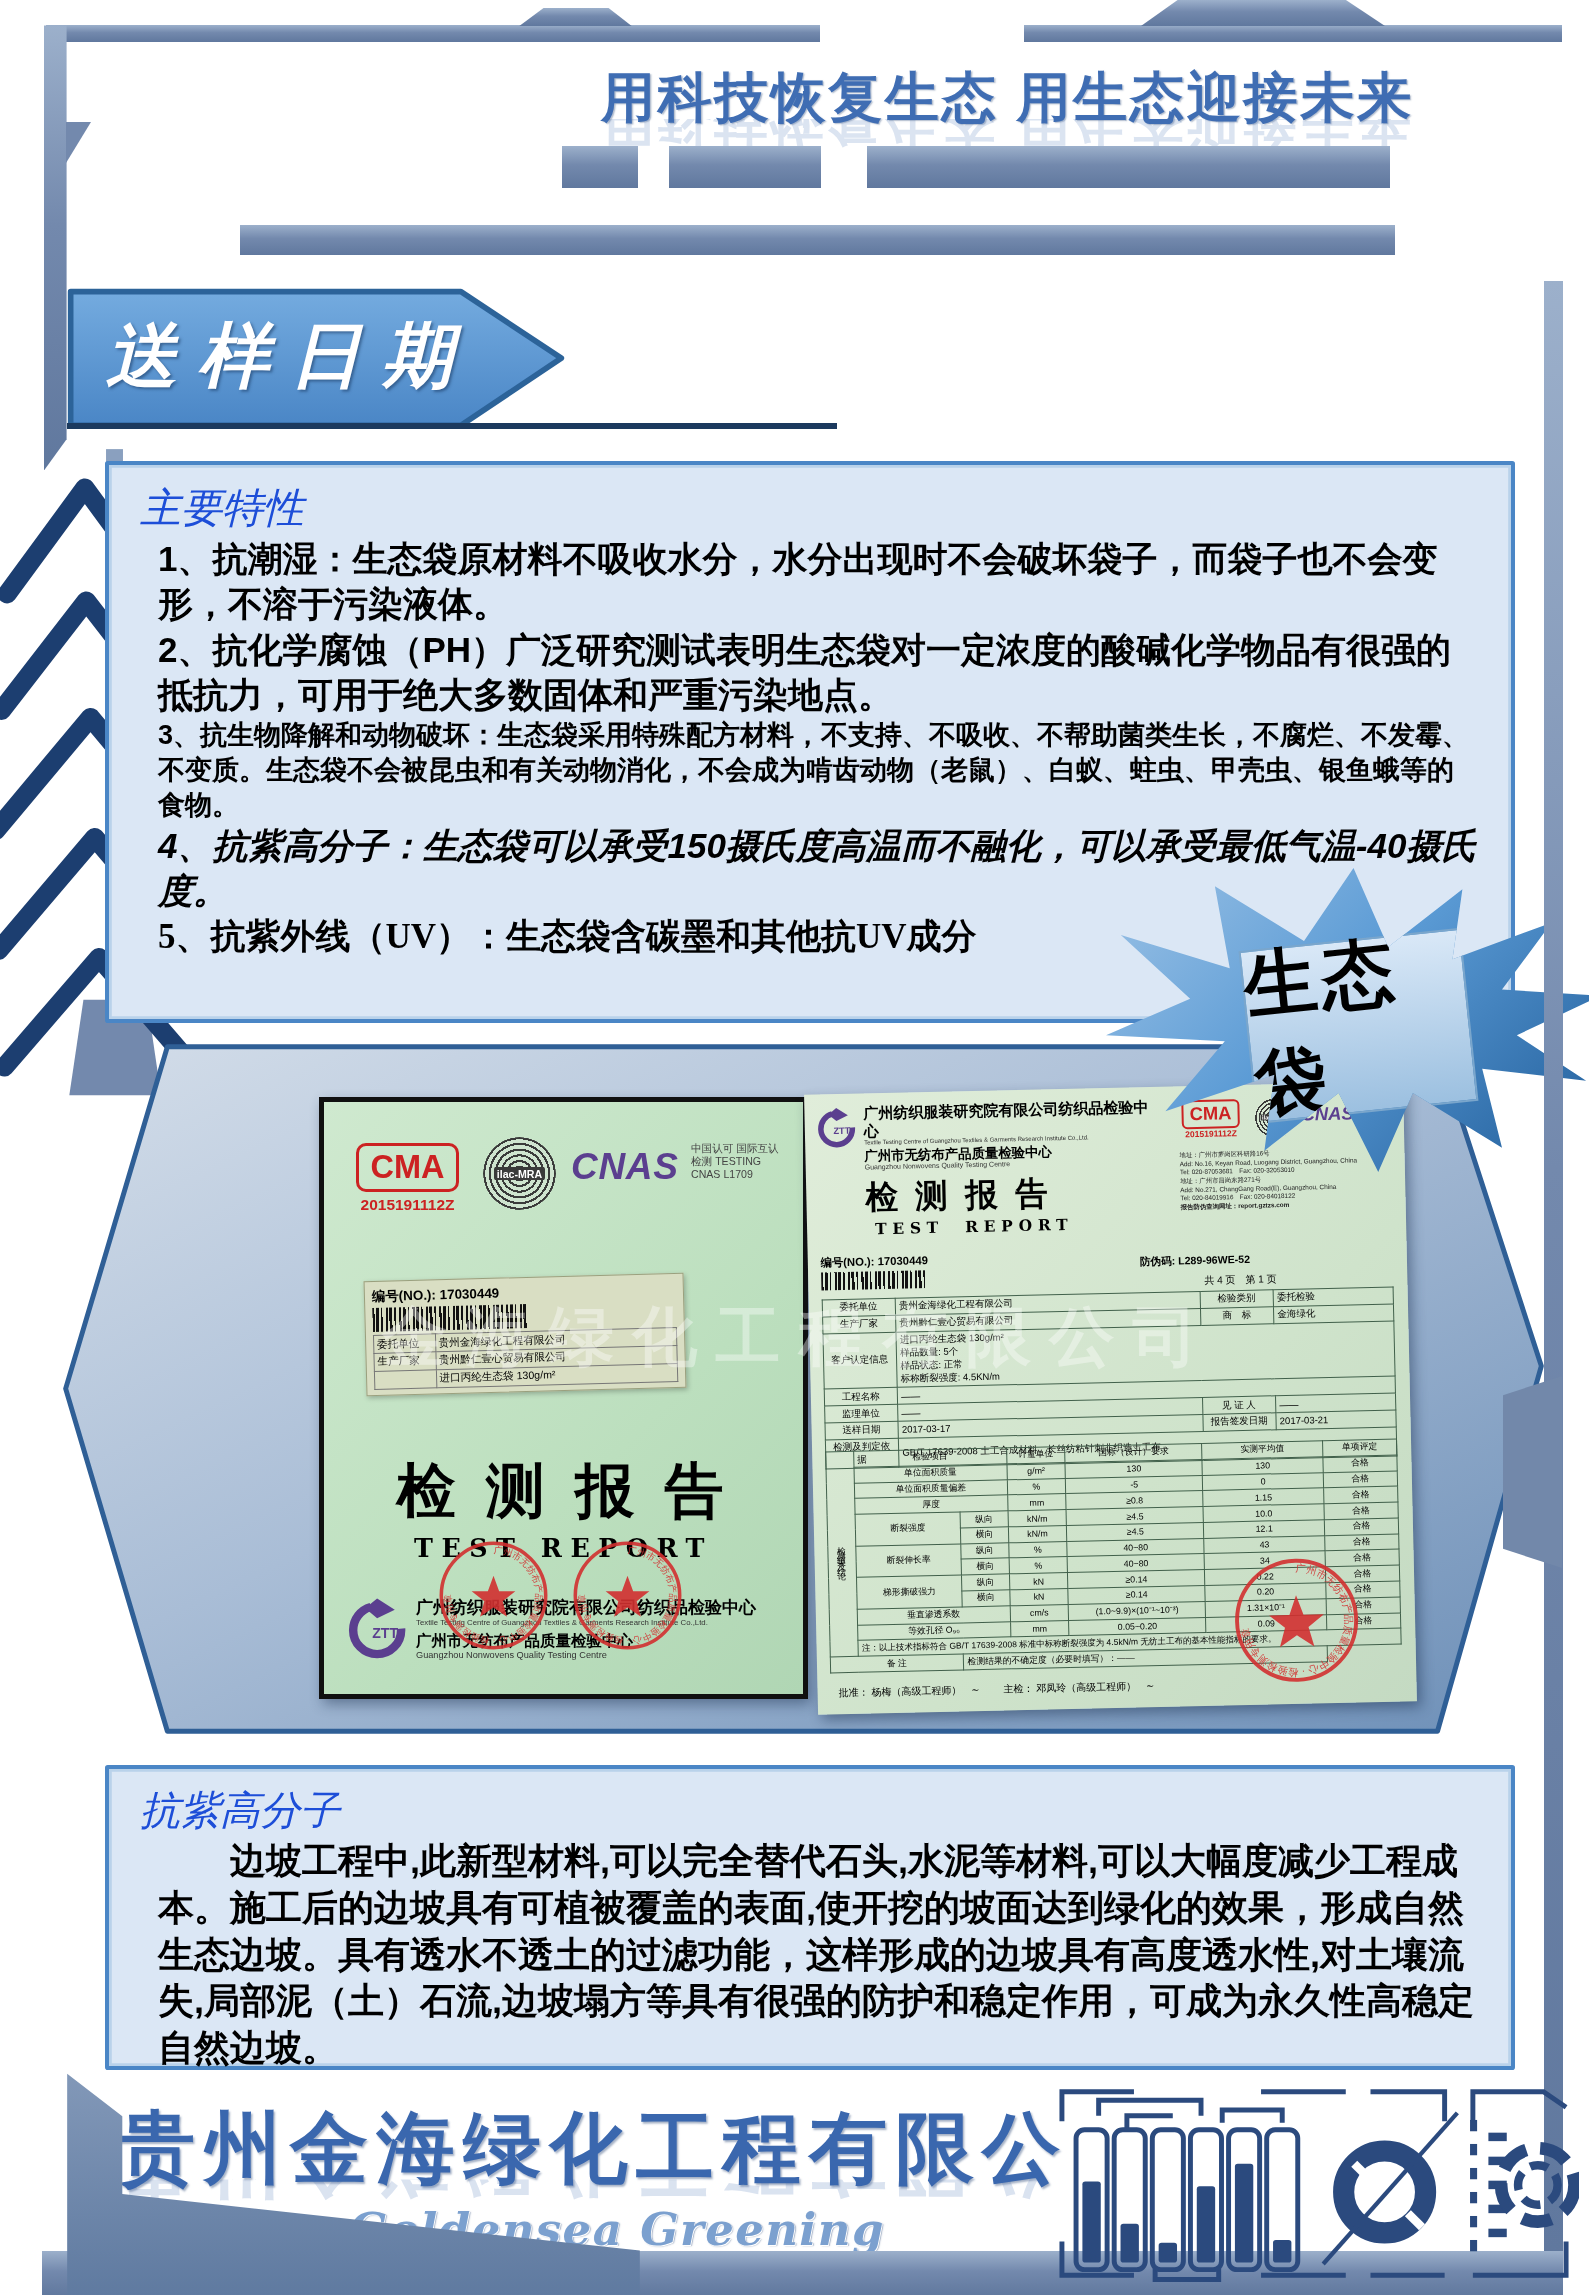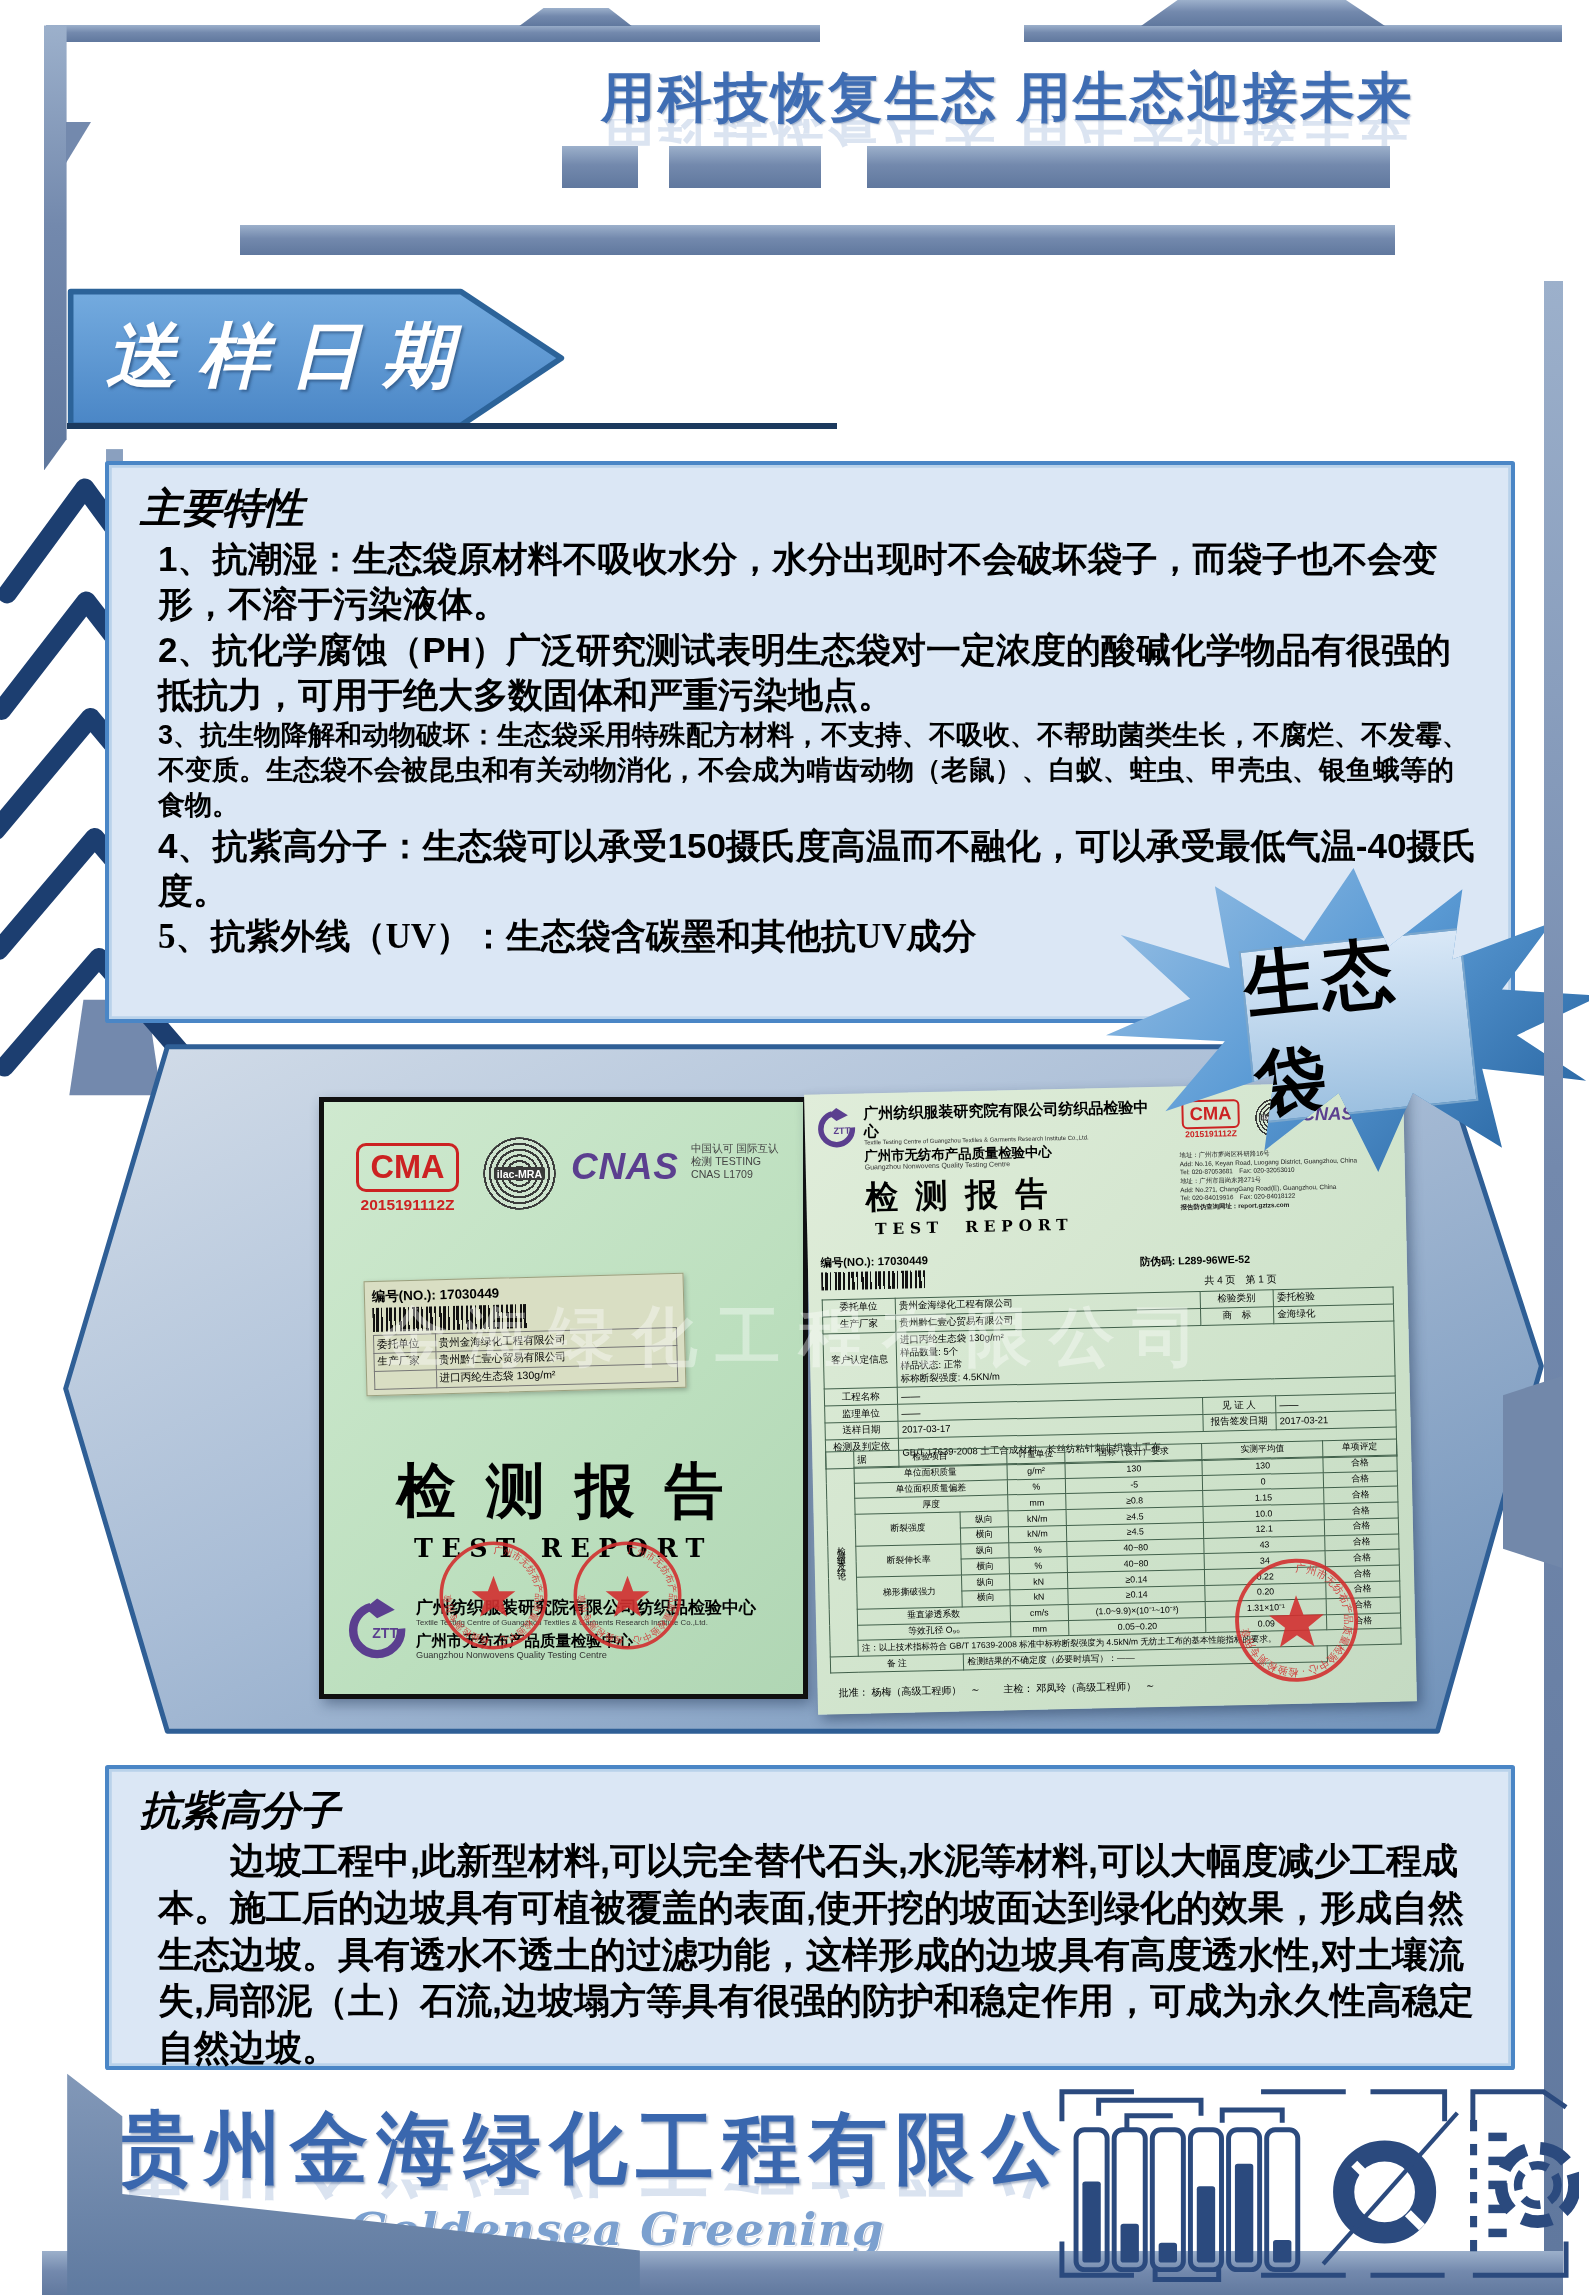--- a/index.html
+++ b/index.html
@@ -2,21 +2,21 @@
 <html style="font-size:11.3px"><head>
 <meta charset="utf-8">
 <style>
   html,body{margin:0;padding:0;background:#e8e8e8;}
   #page{position:relative;width:1590px;height:2295px;background:#fff;overflow:hidden;
         font-family:"Liberation Sans",sans-serif;color:#000;}
   .abs{position:absolute;}
   .gbar{background:linear-gradient(180deg,#9cb0cb 0%,#7389ad 45%,#60789e 100%);}
   .navyline{background:#1c3a5e;}
   .boxblue{background:#dbe7f5;border:4.2px solid #4a86c6;box-shadow:0 0 0 2.8px #b9d2ea inset;border-radius:2.8px;}
-  .blueheading{color:#000000;font-weight:bold;font-style:italic;}
+  .blueheading{color:#1d4ed8;font-weight:normal;font-style:italic;}
   .ftext{font-weight:600;line-height:1.3;margin-left:18px;}
   .refl{transform:scaleY(-1);opacity:.18;filter:blur(0.7px);pointer-events:none;}
   .cert{box-shadow:4.2px 5.7px 12.7px rgba(20,40,70,.45);}
   table{border-collapse:collapse;}
   .rt td,.rt th{border:1.1px solid #41604b;padding:1.4px 3.5px;font-weight:normal;}
   .barcode{background:repeating-linear-gradient(90deg,#111 0 2.1px,transparent 2.1px 3.5px,#111 3.5px 6.4px,transparent 6.4px 8.5px,#111 8.5px 10px,transparent 10px 13.4px);}
   .script{font-family:"DejaVu Serif",serif;font-style:italic;}
   .stamp{opacity:.9;}
 </style>
 </head>
@@ -62,21 +62,21 @@
       <polyline points="-2,730 134,570 270,730"></polyline>
       <polyline points="6,895 140,740 274,895"></polyline>
     </g>
   </svg>
 
   <div class="abs boxblue" style="left:105px;top:461px;width:1410px;height:562px;box-sizing:border-box;padding:15.5px 31px;">
     <div class="blueheading" style="font-size:41px;">主要特性</div>
     <div class="ftext" style="font-size:35px;">1、抗潮湿：生态袋原材料不吸收水分，水分出现时不会破坏袋子，而袋子也不会变形，不溶于污染液体。</div>
     <div class="ftext" style="font-size:35px;">2、抗化学腐蚀（PH）广泛研究测试表明生态袋对一定浓度的酸碱化学物品有很强的抵抗力，可用于绝大多数固体和严重污染地点。</div>
     <div class="ftext" style="font-size:27px;">3、抗生物降解和动物破坏：生态袋采用特殊配方材料，不支持、不吸收、不帮助菌类生长，不腐烂、不发霉、不变质。生态袋不会被昆虫和有关动物消化，不会成为啃齿动物（老鼠）、白蚁、蛀虫、甲壳虫、银鱼蛾等的食物。</div>
-    <div class="ftext" style="font-size:35px;">4、抗紫高分子：生态袋可以承受150摄氏度高温而不融化，可以承受最低气温-40摄氏度。</div>
+    <div class="ftext" style="font-size:35px;font-style:italic;">4、抗紫高分子：生态袋可以承受150摄氏度高温而不融化，可以承受最低气温-40摄氏度。</div>
     <div class="ftext" style="font-size:35px;font-family:Liberation Serif, serif;">5、抗紫外线（UV）：生态袋含碳墨和其他抗UV成分</div>
   </div>
 
   <svg class="abs" style="left:60px;top:1041px;" width="1487" height="696" viewBox="0 0 2105 985">
     <defs>
         <linearGradient id="hexg" x1="0" y1="0" x2="1" y2="1">
       <stop offset="0" stop-color="#d3dde9"></stop>
           <stop offset="0.45" stop-color="#a9bdd6"></stop>
           <stop offset="1" stop-color="#6e90b8"></stop>
         </linearGradient>

